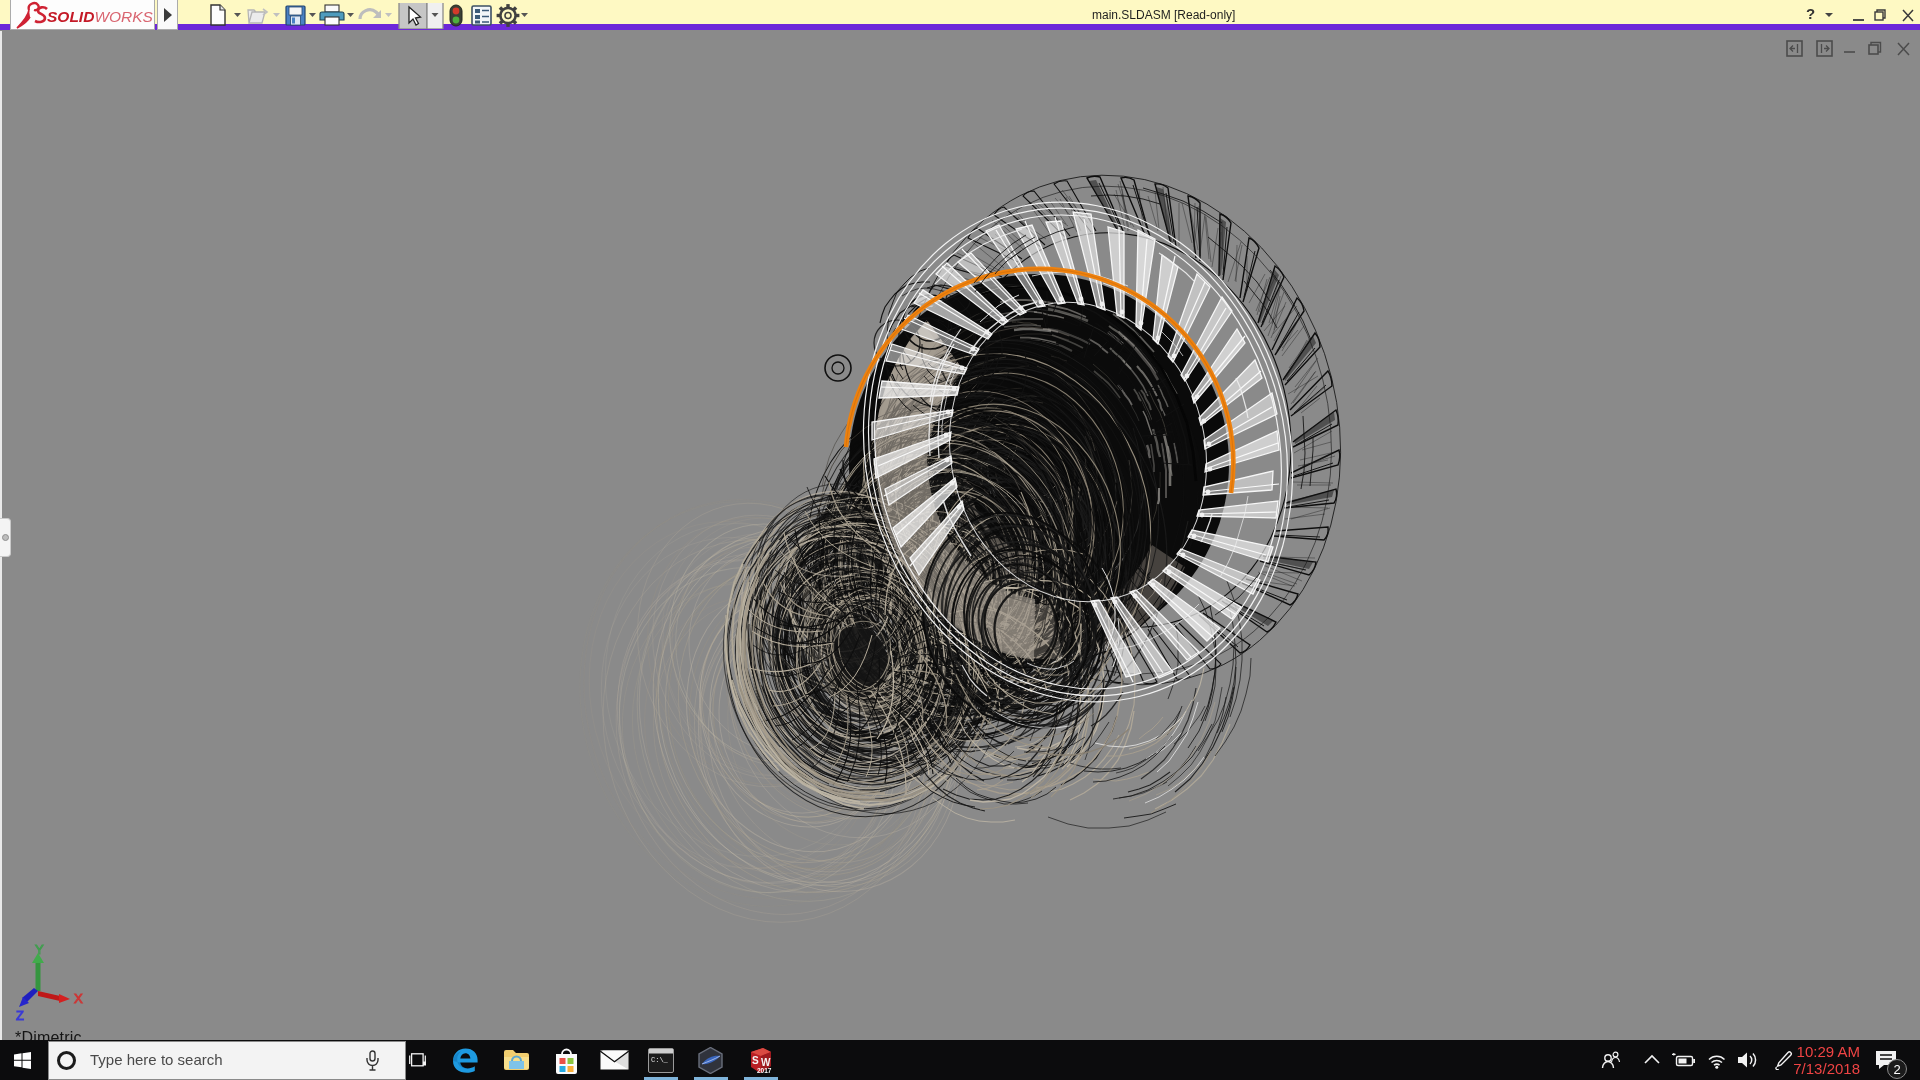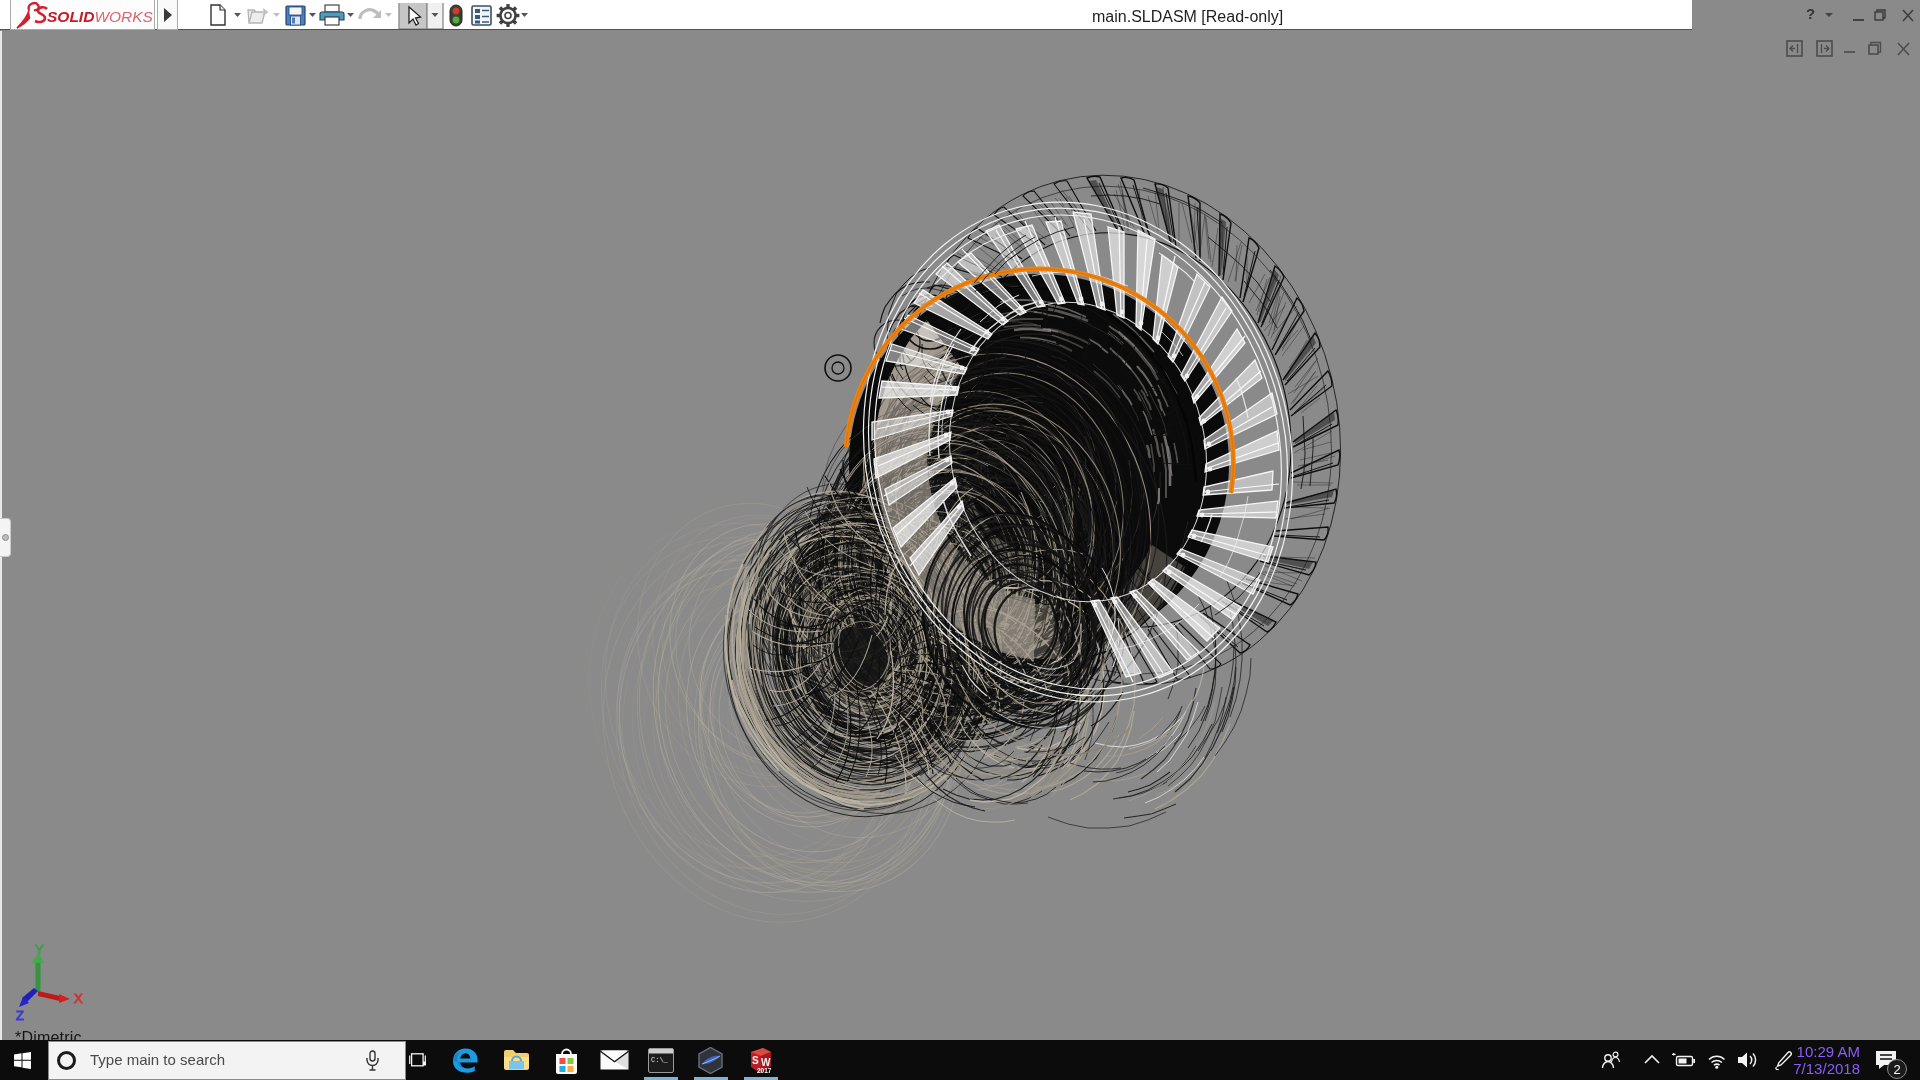--- a/index.html
+++ b/index.html
@@ -1,18 +1,18 @@
 <!DOCTYPE html>
 <html><head><meta charset="utf-8"><title>main.SLDASM</title><style>
 *{margin:0;padding:0;box-sizing:border-box}
 body{width:1920px;height:1080px;overflow:hidden;font-family:"Liberation Sans",sans-serif;background:#8a8a8a;-webkit-font-smoothing:antialiased}
 .abs{position:absolute}
 </style></head><body>
 
-<div class="abs" style="left:0;top:0;width:1692px;height:30px;background:#ffffff;border-bottom:1px solid #6d28d9">
+<div class="abs" style="left:0;top:0;width:1920px;height:30px;background:#fef9c3;border-bottom:6px solid #6d28d9">
   <div class="abs" style="left:10px;top:0;width:145px;height:30px;background:#fdfdfd;border:1px solid #ababab;border-top:none"></div>
   <svg class="abs" style="left:14px;top:1px" width="36" height="28" viewBox="0 0 36 28">
     <path d="M 15 9 C 13 3 21 0 24 4 C 26 7 23 10 20 9" fill="none" stroke="#cf2233" stroke-width="2.3"></path>
     <path d="M 15 9 C 14 15 9 21 3 27 C 9 24 14 20 16 16" fill="#cf2233" stroke="#cf2233" stroke-width="1.6"></path>
     <path d="M 33 8 C 30 5 24 6 24 10 C 24 13 31 13 31 17 C 31 21 25 22 21 20" fill="none" stroke="#cf2233" stroke-width="2.6"></path>
   </svg>
   <div class="abs" style="left:47px;top:8px;width:110px;font-style:italic;font-size:15.5px;letter-spacing:0;white-space:nowrap"><span style="color:#c41926;font-weight:bold">SOLID</span><span style="color:#d96570">WORKS</span></div>
   <div class="abs" style="left:157px;top:0;width:21px;height:30px;background:#fafafa;border:1px solid #ababab;border-top:none"></div>
   <svg class="abs" style="left:163px;top:8px" width="10" height="14" viewBox="0 0 10 14">
       <path d="M1 0 L9 7 L1 14 Z" fill="#3a3a3a"></path>
@@ -67,21 +67,21 @@
         <rect x="-11.4" y="-1.7" width="4" height="3.4"></rect>
           <rect x="7.4" y="-1.7" width="4" height="3.4"></rect>
         <rect x="-1.7" y="-11.4" width="3.4" height="4" transform="rotate(45)"></rect>
           <rect x="-1.7" y="7.4" width="3.4" height="4" transform="rotate(45)"></rect>
         <rect x="-11.4" y="-1.7" width="4" height="3.4" transform="rotate(45)"></rect>
           <rect x="7.4" y="-1.7" width="4" height="3.4" transform="rotate(45)"></rect>
       </g>
     </g>
     <path d="M316 10 l3.5 4 3.5-4 z" fill="#555"></path>
   </svg>
-  <div class="abs" style="left:1092px;top:8px;font-size:16px;color:#1f1f1f">main.SLDASM [Read-only]</div>
+  <div class="abs" style="left:1092px;top:8px;font-size:12px;color:#1f1f1f">main.SLDASM [Read-only]</div>
   <div class="abs" style="left:1806px;top:5px;font-size:15px;color:#333;font-weight:bold">?</div>
   <svg class="abs" style="left:1824px;top:12px" width="10" height="7">
       <path d="M1 1 l4 4 4-4 z" fill="#444"></path>
     </svg>
   <svg class="abs" style="left:1845px;top:8px" width="75" height="16" viewBox="0 0 75 16">
     <path d="M8 12 h11" stroke="#3a3a3a" stroke-width="1.8" fill="none"></path>
     <rect x="30" y="4" width="8" height="8" fill="none" stroke="#3a3a3a" stroke-width="1.4"></rect>
     <path d="M32 4 v-2 h8 v8 h-2" fill="none" stroke="#3a3a3a" stroke-width="1.4"></path>
     <path d="M58 2 l10 11 M68 2 l-10 11" stroke="#3a3a3a" stroke-width="1.5"></path>
   </svg>
@@ -1866,21 +1866,21 @@
 </svg>
 <div class="abs" style="left:15px;top:998px;font-size:16px;font-weight:normal;color:#151515;letter-spacing:0.2px">*Dimetric</div>
 </div>
 
 <div class="abs" style="left:0;top:1040px;width:1920px;height:40px;background:#0c0c0d">
   <svg class="abs" style="left:14px;top:12px" width="17" height="17" viewBox="0 0 17 17">
     <path d="M0 2.4 L7.5 1.3 V7.8 H0 Z M8.5 1.15 L17 0 V7.8 H8.5 Z M0 8.8 H7.5 V15.3 L0 14.2 Z M8.5 8.8 H17 V17 L8.5 15.85 Z" fill="#fff"></path>
   </svg>
   <div class="abs" style="left:48px;top:1px;width:358px;height:39px;background:#f3f3f3;border:1px solid #8a8a8a"></div>
   <div class="abs" style="left:57px;top:11px;width:19px;height:19px;border-radius:50%;border:3px solid #1b1b1b;background:transparent"></div>
-  <div class="abs" style="left:90px;top:11px;font-size:15px;color:#4a4a4a">Type main to search</div>
+  <div class="abs" style="left:90px;top:11px;font-size:15px;color:#4a4a4a">Type here to search</div>
   <svg class="abs" style="left:365px;top:10px" width="15" height="21" viewBox="0 0 15 21">
     <rect x="5" y="1" width="5" height="10" rx="2.5" fill="none" stroke="#333" stroke-width="1.4"></rect>
     <path d="M2 8 v2 a5.5 5.5 0 0 0 11 0 v-2 M7.5 16 v4 M4.5 20 h6" fill="none" stroke="#333" stroke-width="1.4"></path>
   </svg>
 
   <svg class="abs" style="left:409px;top:12px" width="17" height="16" viewBox="0 0 17 16">
     <rect x="2.6" y="1.8" width="11.5" height="12" fill="none" stroke="#f5f5f5" stroke-width="1.3"></rect>
     <path d="M0.7 3.5 v8.5 M16.3 3.5 v8.5" stroke="#f5f5f5" stroke-width="1.2"></path>
     <rect x="14" y="9.5" width="3" height="4" fill="#f5f5f5"></rect>
   </svg>
@@ -1961,20 +1961,20 @@
     <circle cx="10.8" cy="16.3" r="1.5" fill="#f2f2f2"></circle>
   </svg>
   <svg class="abs" style="left:1737px;top:11px" width="22" height="18" viewBox="0 0 22 18">
     <path d="M1 6 h4 l5-4.5 v15 L5 12 H1 Z" fill="#f2f2f2"></path>
     <path d="M13 5 a5.5 5.5 0 0 1 0 8 M16 2.5 a9.5 9.5 0 0 1 0 13" fill="none" stroke="#f2f2f2" stroke-width="1.5"></path>
   </svg>
   <svg class="abs" style="left:1774px;top:11px" width="20" height="19" viewBox="0 0 20 19">
     <path d="M14 1.5 c1.8-1.8 4.5 0.9 2.7 2.7 L7 14 3.6 15.2 4.8 11.8 Z" fill="none" stroke="#f2f2f2" stroke-width="1.4"></path>
     <path d="M2.6 16 c-1.8 1.4 0.2 3.6 2 2.2" fill="none" stroke="#f2f2f2" stroke-width="1.3"></path>
   </svg>
-  <div class="abs" style="right:60px;top:3px;width:90px;text-align:right;font-size:15px;color:#8b5cf6;line-height:17px">10:29 AM<br>7/13/2018</div>
+  <div class="abs" style="right:60px;top:3px;width:90px;text-align:right;font-size:15px;color:#ef4444;line-height:17px">10:29 AM<br>7/13/2018</div>
   <svg class="abs" style="left:1874px;top:10px" width="24" height="22" viewBox="0 0 24 22">
     <path d="M2 1 h20 v14 h-12 l-5 4 v-4 h-3 z" fill="#f2f2f2"></path>
     <path d="M6 5 h12 M6 9 h12" stroke="#0c0c0d" stroke-width="1.6"></path>
   </svg>
 
   <div class="abs" style="left:1887px;top:19px;width:20px;height:20px;border-radius:50%;background:#1b1b1b;border:1.5px solid #8a8a8a;color:#fff;font-size:13px;text-align:center;line-height:19px">2</div>
 </div>
 
 </body></html>

